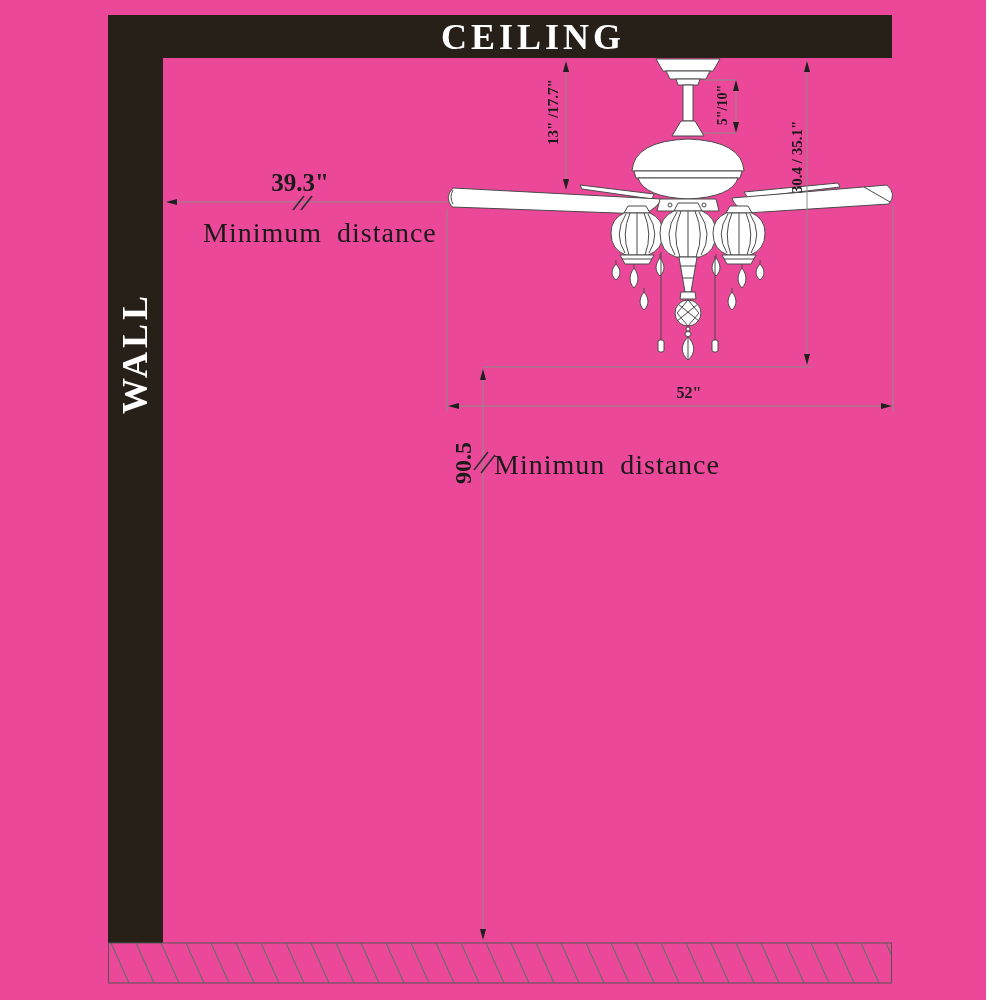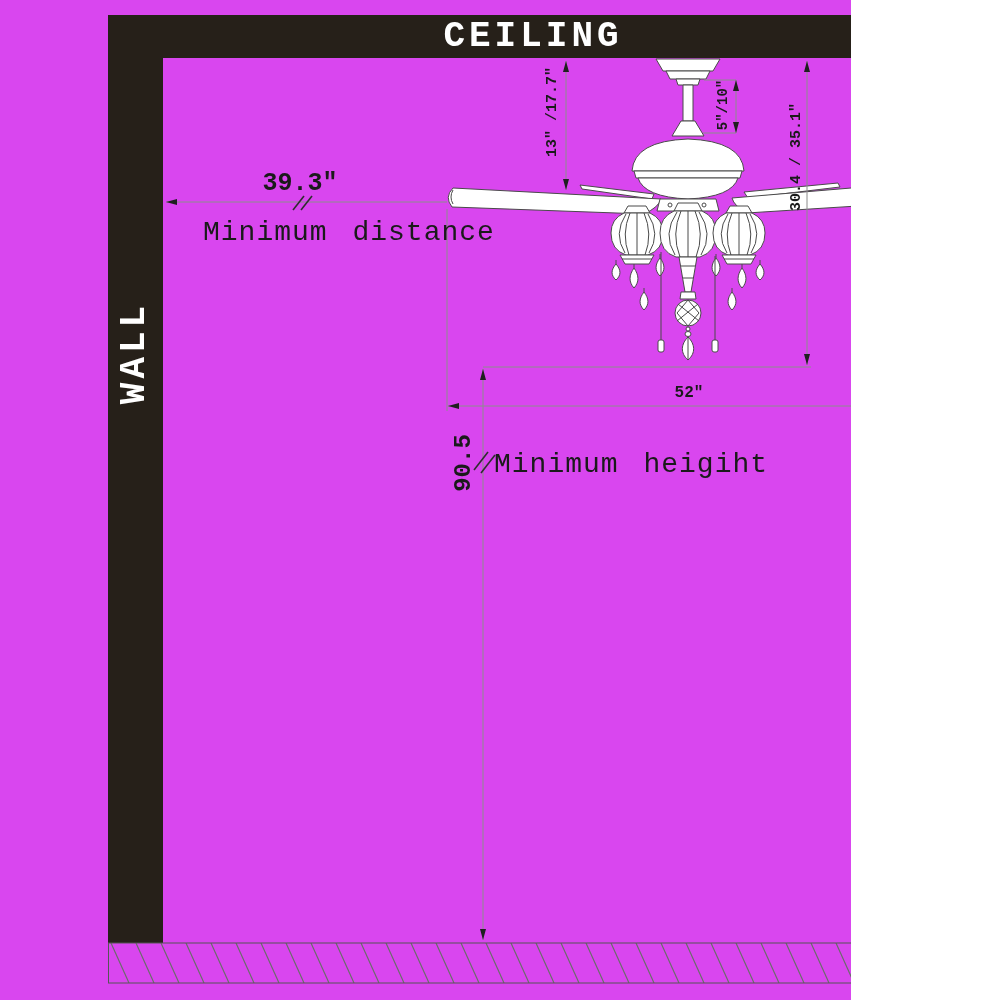--- a/index.html
+++ b/index.html
@@ -1,18 +1,18 @@
 <!DOCTYPE html>
 <html><head>
 <meta charset="utf-8">
 <style>
   html,body{margin:0;padding:0;background:#fff;}
   .canvas{
-    position:relative;width:851px;height:1000px;background:#d946ef;overflow:hidden;
-    font-family:Liberation Mono, monospace;color:#1a1a1a;
+    position:relative;width:986px;height:1000px;background:#ec4899;overflow:hidden;
+    font-family:Liberation Serif, serif;color:#1a1a1a;
   }
   .canvas svg{position:absolute;left:0;top:0;}
   .lbl{position:absolute;white-space:nowrap;}
   .bar-text{color:#fff;font-weight:bold;font-size:36px;letter-spacing:4px;text-align:center;}
   .rot{transform:rotate(-90deg);transform-origin:center center;text-align:center;}
   .dim-big{font-weight:bold;font-size:25px;text-align:center;}
   .dim-small{font-weight:bold;font-size:15px;}
   .caption{font-size:28px;letter-spacing:1px;word-spacing:7px;}
   #ceiling-label{left:383px;top:15px;width:300px;height:44px;line-height:44px;}
   #wall-label{left:25px;top:331px;width:220px;height:44px;line-height:44px;}
@@ -190,15 +190,15 @@
   <div class="lbl rot dim-small" id="dim-hanger">13" /17.7"</div>
   <div class="lbl rot dim-small" id="dim-downrod">5"/10"</div>
   <div class="lbl rot dim-small" id="dim-depth">30.4 / 35.1"</div>
 
   <div class="lbl dim-big" id="dim-distance-value">39.3"</div>
   <div class="lbl caption" id="min-distance-caption">Minimum distance</div>
 
   <div class="lbl" id="dim-span">52"</div>
 
   <div class="lbl rot" id="dim-height-value">90.5</div>
-  <div class="lbl caption" id="min-height-caption">Minimum heigiht</div>
+  <div class="lbl caption" id="min-height-caption">Minimun distance</div>
 
 </div>
 
 </body></html>

